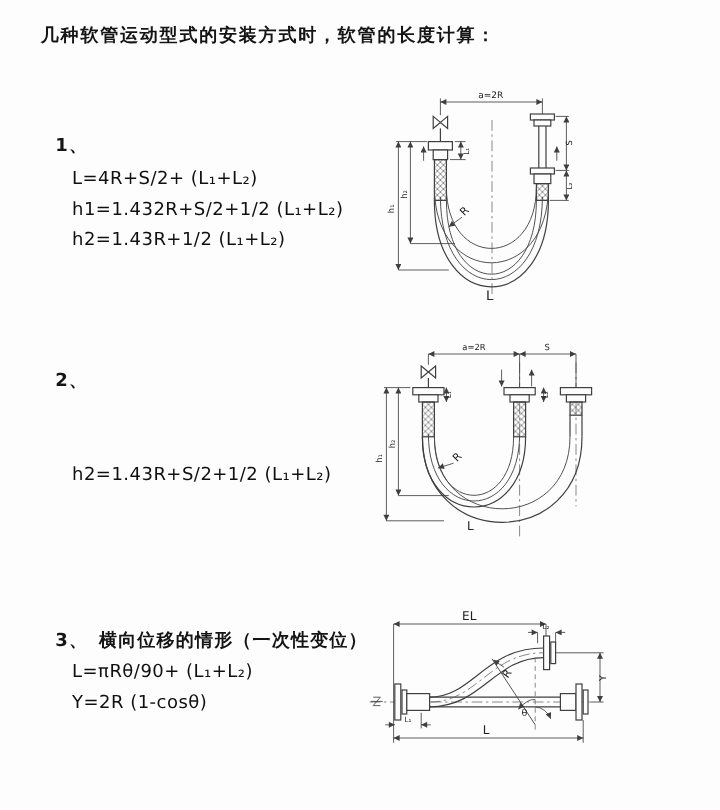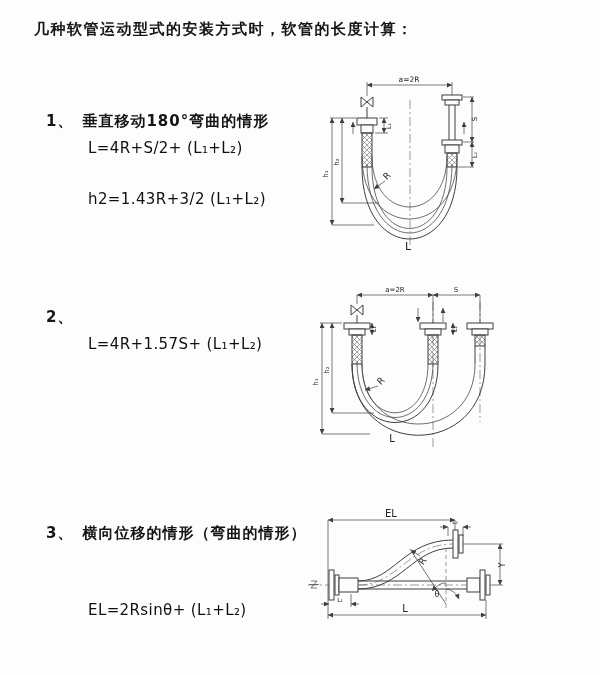--- a/index.html
+++ b/index.html
@@ -11,56 +11,57 @@
   }
   .title{
     position:absolute;left:34px;top:20px;
     font-size:15px;font-weight:700;letter-spacing:1.5px;white-space:nowrap;
   }
   .sec-head{
     position:absolute;left:46px;display:flex;gap:9px;
     font-size:15px;font-weight:700;letter-spacing:1px;white-space:nowrap;
   }
   .formula{
-    position:absolute;left:88px;
+    position:absolute;left:60px;
     font-size:15px;letter-spacing:.4px;white-space:nowrap;color:#101010;
   }
   svg.diag{position:absolute;overflow:visible;}
   svg text{font-family:"DejaVu Sans",sans-serif;fill:#222;}
   .thin{stroke:#3f3f3f;stroke-width:1;fill:none;}
   .thin2{stroke:#4a4a4a;stroke-width:.8;fill:none;}
   .dim{stroke:#3f3f3f;stroke-width:.7;fill:none;}
   .cl{stroke:#5a5a5a;stroke-width:.6;stroke-dasharray:9 3 2 3;fill:none;}
   .dash{stroke:#5a5a5a;stroke-width:.6;stroke-dasharray:4 3;fill:none;}
   .plate{fill:#fdfdfd;stroke:#3f3f3f;stroke-width:1;}
 </style>
 </head>
 <body>
 
 <div class="page">
 
   <div class="title">几种软管运动型式的安装方式时，软管的长度计算：</div>
 
   <div class="sec-head" style="top:112px">
     <span>1、</span>
-    <span>垂直移动180°弯曲的情形</span>
   </div>
   <div class="formula" style="top:139px">L=4R+S/2+ (L₁+L₂)</div>
-  <div class="formula" style="top:190px">h2=1.43R+3/2 (L₁+L₂)</div>
+  <div class="formula" style="top:165px">h1=1.432R+S/2+1/2 (L₁+L₂)</div>
+  <div class="formula" style="top:190px">h2=1.43R+1/2 (L₁+L₂)</div>
 
   <div class="sec-head" style="top:308px">
     <span>2、</span>
   </div>
-  <div class="formula" style="top:335px">L=4R+1.57S+ (L₁+L₂)</div>
+  <div class="formula" style="top:386px">h2=1.43R+S/2+1/2 (L₁+L₂)</div>
 
   <div class="sec-head" style="top:524px">
     <span>3、</span>
-    <span>横向位移的情形（弯曲的情形）</span>
+    <span>横向位移的情形（一次性变位）</span>
   </div>
-  <div class="formula" style="top:601px">EL=2Rsinθ+ (L₁+L₂)</div>
+  <div class="formula" style="top:550px">L=πRθ/90+ (L₁+L₂)</div>
+  <div class="formula" style="top:576px">Y=2R (1-cosθ)</div>
 
   <svg class="diag" style="left:322px;top:70px" width="200" height="182" viewBox="0 0 200 182">
     <defs>
       <marker id="ah" viewBox="0 0 10 10" refX="10" refY="5" markerWidth="7" markerHeight="5" orient="auto-start-reverse" markerUnits="userSpaceOnUse">
         <path d="M0,0 L10,5 L0,10 Z" fill="#3f3f3f"></path>
       </marker>
       <pattern id="braid" width="5" height="5" patternUnits="userSpaceOnUse">
         <path d="M0,0 L5,5 M5,0 L0,5" stroke="#6a6a6a" stroke-width="0.6"></path>
       </pattern>
     </defs>

